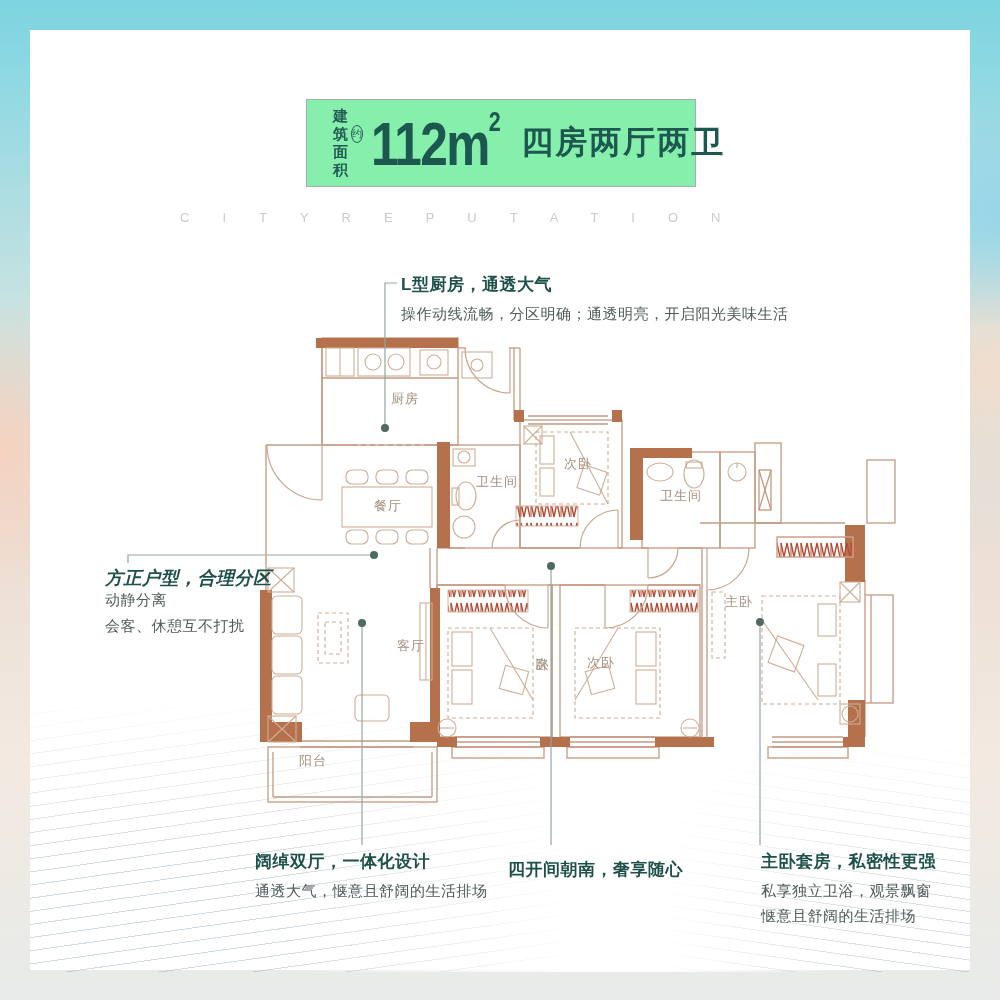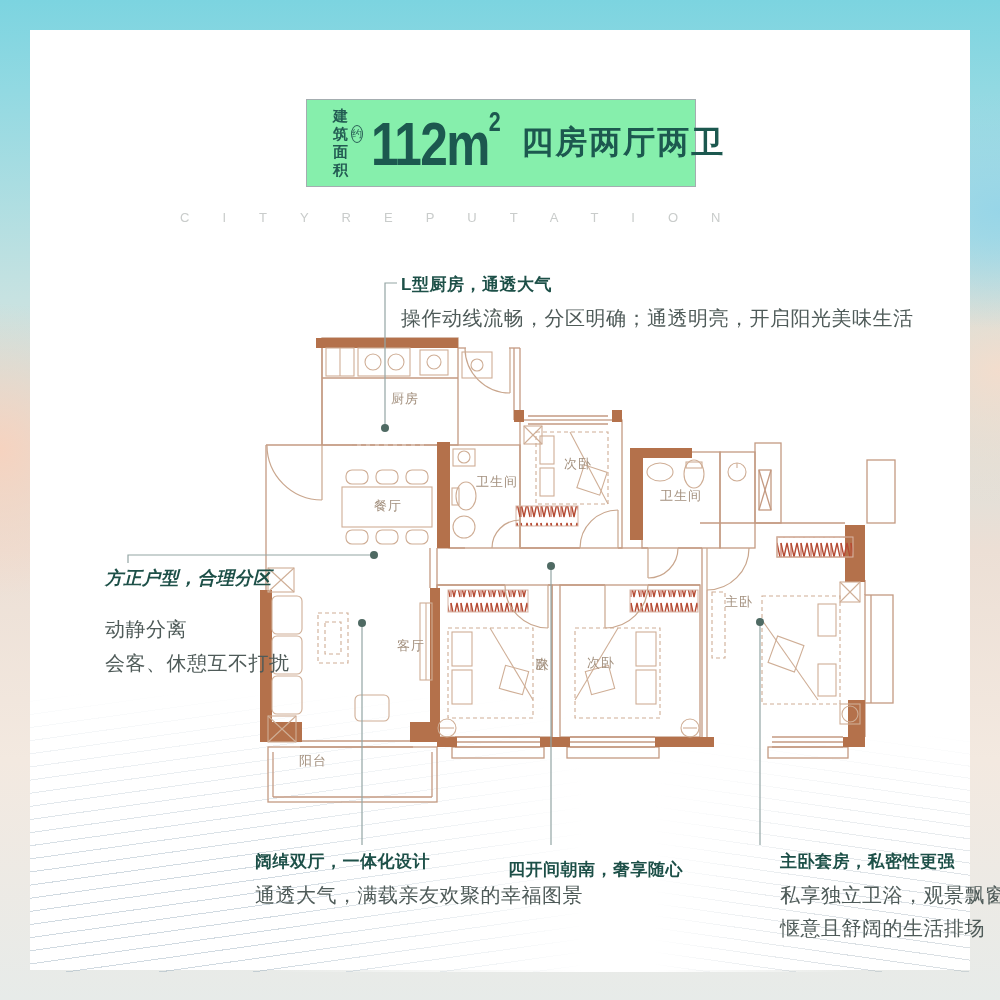--- a/index.html
+++ b/index.html
@@ -36,21 +36,21 @@
   .hdr .num{color:#1c584f;font-size:62px;font-weight:600;letter-spacing:-2px;
     transform:scaleX(.8);transform-origin:left center;margin-left:8px;display:inline-block;white-space:nowrap;}
   .hdr .sup{font-size:27px;vertical-align:34px;font-weight:600;letter-spacing:0;}
   .hdr .rooms{color:#1c584f;font-size:32px;font-weight:600;letter-spacing:2px;margin-left:-12px;white-space:nowrap;}
   
   .wm{left:180px;top:210px;width:680px;color:#c9cccb;font-size:13px;letter-spacing:33px;
     white-space:nowrap;z-index:2;font-weight:500;}
   
   .ann{z-index:3;}
   .ann .t{color:#1d5048;font-weight:700;font-size:17px;letter-spacing:.5px;white-space:nowrap;}
-  .ann .d{color:#4f5b59;font-size:20px;margin-top:9px;letter-spacing:.5px;white-space:nowrap;}
+  .ann .d{color:#4f5b59;font-size:15px;margin-top:9px;letter-spacing:.5px;white-space:nowrap;}
   .ann-left .t{font-size:18px;font-style:italic;}
   svg text{font-family:"Liberation Sans","DejaVu Sans",sans-serif;}
   .roomlab{fill:#a3907e;font-size:13px;letter-spacing:1px;}
 </style>
 </head>
 <body>
 
 <div class="card"></div>
 <div class="abs fan-bl"></div>
 <div class="abs fan-br"></div>
@@ -317,30 +317,30 @@
   </g>
 </svg>
 
 <div class="abs ann" style="left:401px;top:273px;">
   <div class="t">L型厨房，通透大气</div>
   <div class="d">操作动线流畅，分区明确；通透明亮，开启阳光美味生活</div>
 </div>
 
 <div class="abs ann ann-left" style="left:105px;top:566px;">
   <div class="t">方正户型，合理分区</div>
-  <div class="d" style="margin-top:26px;">动静分离</div>
+  <div class="d" style="margin-top:1px;">动静分离</div>
   <div class="d" style="margin-top:7px;">会客、休憩互不打扰</div>
 </div>
 
 <div class="abs ann" style="left:255px;top:850px;">
   <div class="t">阔绰双厅，一体化设计</div>
-  <div class="d">通透大气，满载亲友欢聚的幸福图景</div>
+  <div class="d">通透大气，惬意且舒阔的生活排场</div>
 </div>
 
 <div class="abs ann" style="left:508px;top:850px;margin-top:8px;">
   <div class="t">四开间朝南，奢享随心</div>
 </div>
 
-<div class="abs ann" style="left:780px;top:850px;">
+<div class="abs ann" style="left:761px;top:850px;">
   <div class="t">主卧套房，私密性更强</div>
   <div class="d">私享独立卫浴，观景飘窗</div>
   <div class="d" style="margin-top:6px;">惬意且舒阔的生活排场</div>
 </div>
 
 </body></html>

